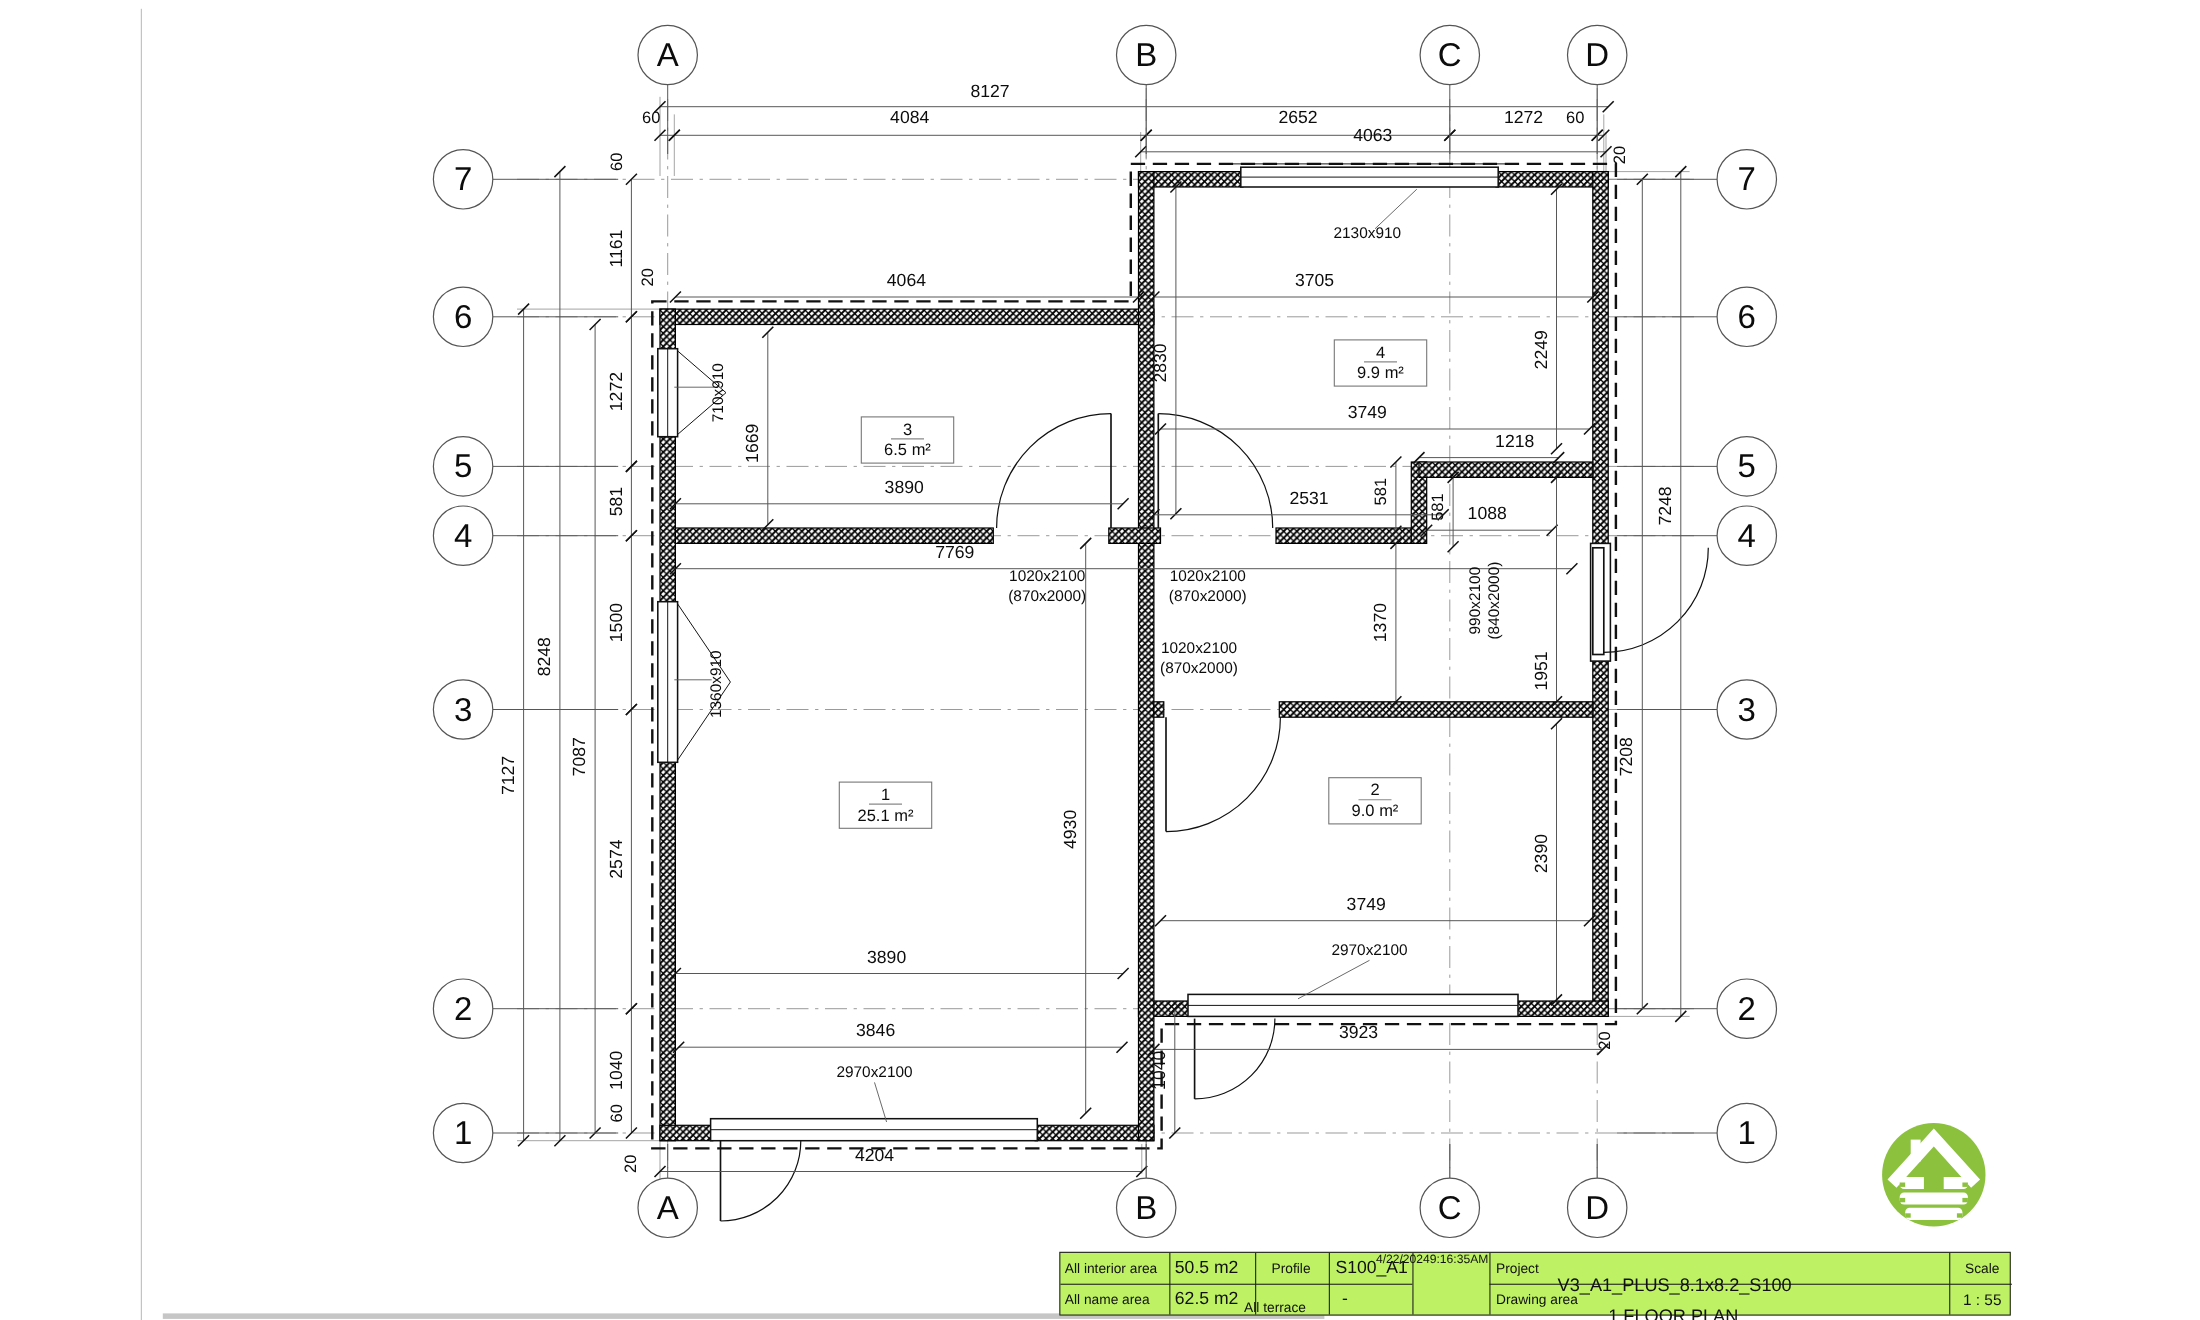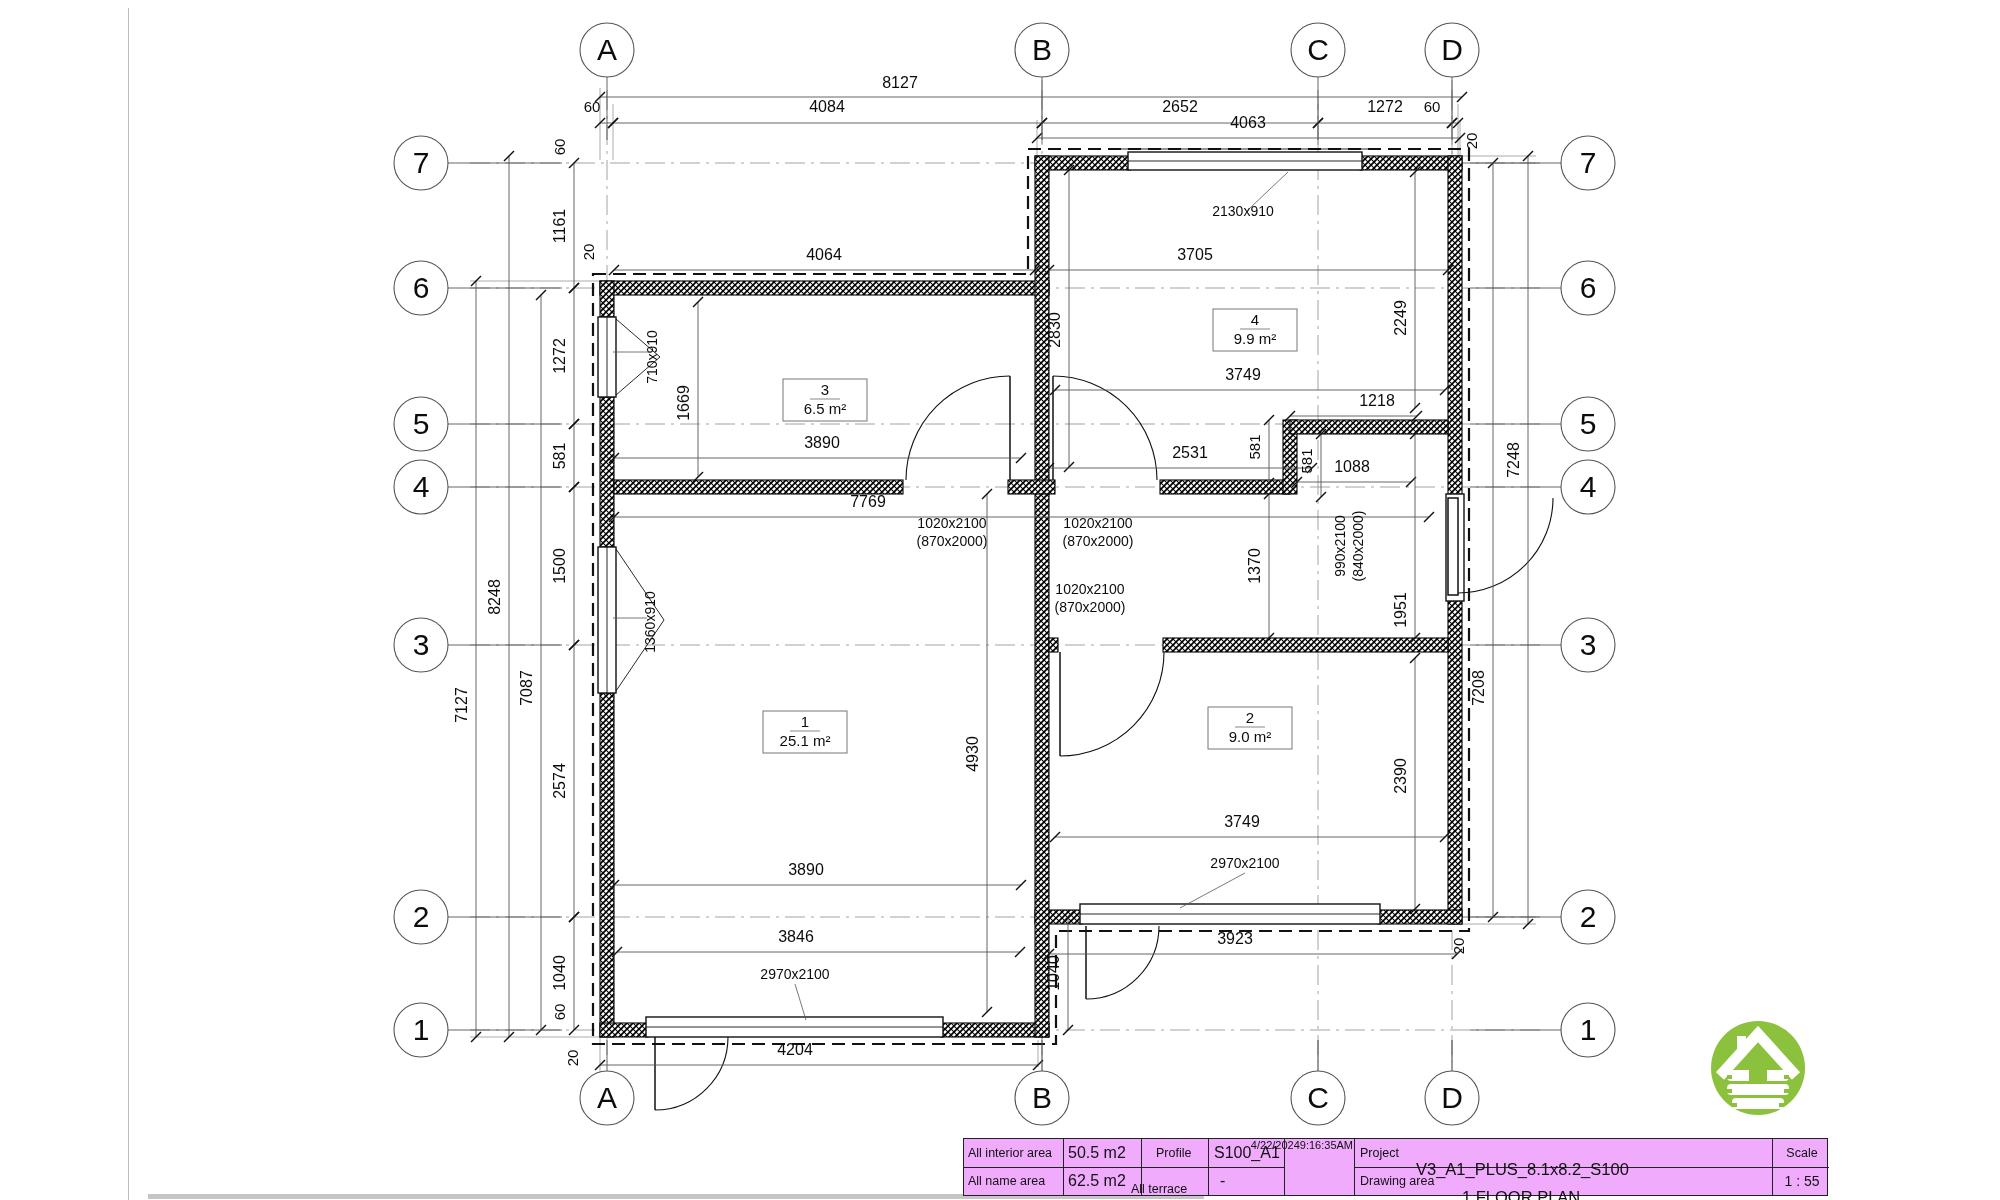--- a/index.html
+++ b/index.html
@@ -7,21 +7,21 @@
          font-family:"Liberation Sans",sans-serif;color:#111;}
   svg text{font-family:"Liberation Sans",sans-serif;fill:#0c0c0c;}
   .wall{fill:url(#wh);stroke:#000;stroke-width:1.1;}
   .win{fill:#fff;stroke:#111;stroke-width:1.4;}
   .leaf{stroke:#111;stroke-width:1.5;fill:#fff;}
   .arc{stroke:#111;stroke-width:1.1;fill:none;}
   .roof{stroke:#111;stroke-width:2.2;fill:none;stroke-dasharray:13 7;}
   .sill{stroke:#111;stroke-width:0.9;fill:none;}
   
   .titleblock{position:absolute;left:963px;top:1138px;width:865px;height:58px;
-      border:1.6px solid #222;box-sizing:border-box;background:#f0abfc;}
+      border:1.6px solid #222;box-sizing:border-box;background:#bef264;}
   .tb-abs{position:absolute;box-sizing:border-box;}
   .vl{position:absolute;top:0;bottom:0;width:0;border-left:1.2px solid #222;}
   .hl{position:absolute;height:0;border-top:1.2px solid #222;}
   .cell{position:absolute;display:flex;align-items:center;box-sizing:border-box;
         white-space:nowrap;overflow:visible;}
   .lab{font-size:12.5px;} .val{font-size:16px;} .bigval{font-size:16.5px;margin-top:16px;}
   .datebox{font-size:11px;line-height:1.2;display:flex;flex-direction:row;justify-content:flex-end;}
   .sheet-border-v{position:absolute;left:128px;top:8px;width:0;height:1192px;border-left:1.4px solid #bdbdbd;}
   .sheet-border-b{position:absolute;left:148px;top:1194px;width:1056px;height:5px;background:#c6c6c6;}
   .logo{position:absolute;left:1710px;top:1020px;width:96px;height:96px;}

